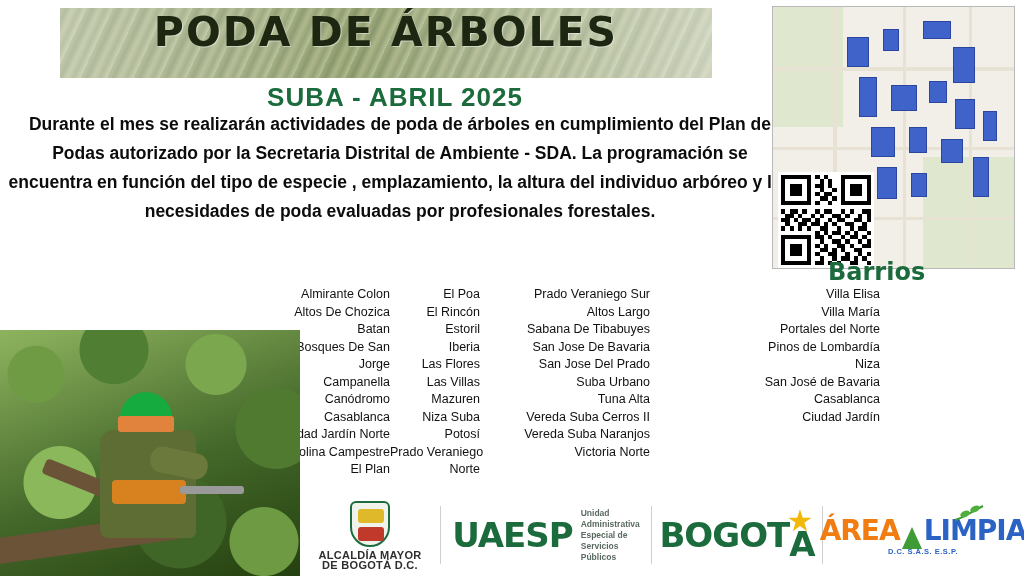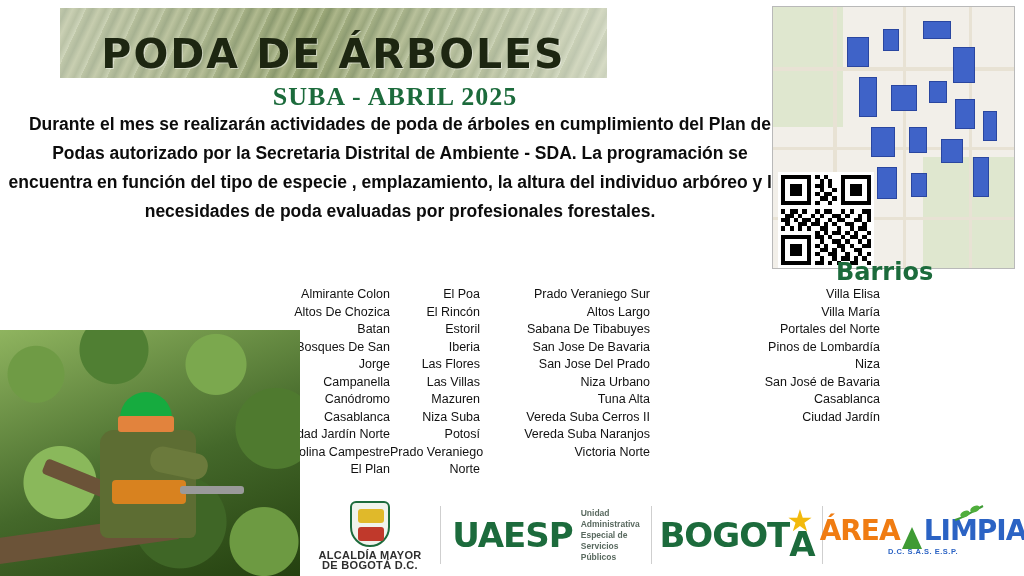--- a/index.html
+++ b/index.html
@@ -11,49 +11,49 @@
     font-family: "Liberation Sans", sans-serif;
     overflow: hidden;
     position: relative;
   }
 
   
   .title-banner {
     position: absolute;
     left: 60px;
     top: 8px;
-    width: 547px;
+    width: 652px;
     height: 70px;
     background:
       linear-gradient(100deg, rgba(255,255,255,0.55) 0%, rgba(255,255,255,0.25) 45%, rgba(255,255,255,0.65) 100%),
       repeating-linear-gradient(115deg, #7b8b4a 0px, #5d7136 6px, #8d9a5c 12px, #6a7c3f 18px, #9aa870 24px),
       #7d8b52;
     display: flex;
-    align-items: flex-end;
+    align-items: flex-start;
     justify-content: center;
     overflow: hidden;
   }
   .title-banner .title-text {
     font-family: "DejaVu Sans", sans-serif;
     font-weight: bold;
     font-size: 41px;
     letter-spacing: 2px;
     color: #1d2611;
     text-shadow: 1px 1px 0 rgba(255,255,255,0.45);
     white-space: nowrap;
   }
 
   
   .subtitle {
     position: absolute;
     left: 0;
     top: 82px;
     width: 790px;
     text-align: center;
-    font-family: Liberation Serif, serif;
+    font-family: Liberation Sans, sans-serif;
     font-weight: bold;
     font-size: 26px;
     letter-spacing: 1px;
     color: #1c6b3c;
   }
 
   
   .intro {
     position: absolute;
     left: 8px;
@@ -91,21 +91,20 @@
     border: 1px solid #2a46a0;
   }
   .map-label {
     position: absolute;
     left: 828px;
     top: 258px;
     font-family: "DejaVu Sans", sans-serif;
     font-weight: bold;
     font-size: 24px;
     color: #1c6b3c;
-    margin-left: 8px;
   }
   .qr {
     position: absolute;
     left: 778px;
     top: 172px;
     width: 96px;
     height: 96px;
     background: #ffffff;
     padding: 3px;
   }
@@ -467,21 +466,21 @@
     <div>Prado Veraniego</div>
     <div>Norte</div>
   </div>
 
   <div class="col col-2">
     <div>Prado Veraniego Sur</div>
     <div>Altos Largo</div>
     <div>Sabana De Tibabuyes</div>
     <div>San Jose De Bavaria</div>
     <div>San Jose Del Prado</div>
-    <div>Niza Urbano</div>
+    <div>Suba Urbano</div>
     <div>Tuna Alta</div>
     <div>Vereda Suba Cerros II</div>
     <div>Vereda Suba Naranjos</div>
     <div>Victoria Norte</div>
   </div>
 
   <div class="col col-3">
     <div>Villa Elisa</div>
     <div>Villa María</div>
     <div>Portales del Norte</div>

